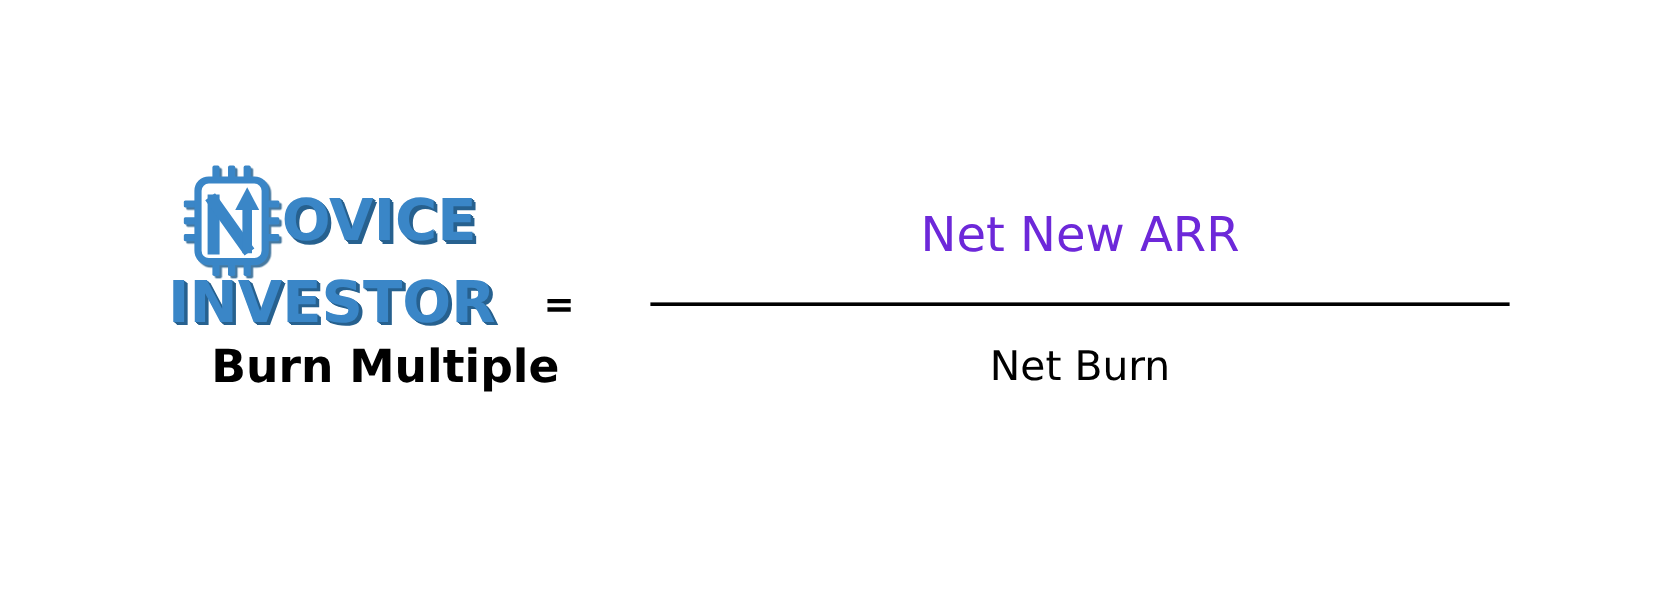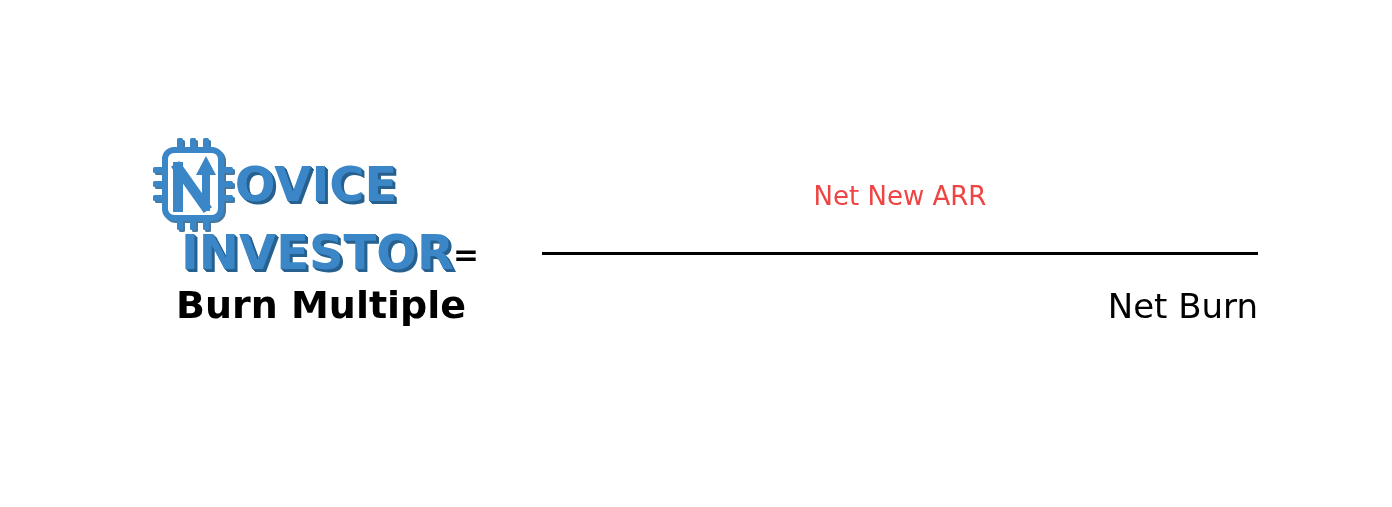--- a/index.html
+++ b/index.html
@@ -43,21 +43,20 @@
     line-height: 1;
     text-shadow: 1px 1px 0 #27618f, 2px 2px 0 #27618f, 3px 3px 0 #27618f;
     white-space: nowrap;
   }
   .line1-rest {
     margin-left: 2px;
   }
   .line2 {
     text-align: center;
     margin-top: -4px;
-    margin-left: 41px;
   }
   .tagline {
     margin-top: 10px;
     text-align: center;
     color: #000000;
     font-weight: 700;
     font-size: 38px;
     line-height: 1;
     white-space: nowrap;
     margin-left: 36px;
@@ -74,40 +73,40 @@
     font-weight: 700;
     color: #000000;
     line-height: 40px;
   }
   .numerator {
     position: absolute;
     left: 542px;
     top: 176px;
     width: 716px;
     text-align: center;
-    font-size: 26px;
+    font-size: 40px;
     font-weight: 400;
-    color: #ef4444;
+    color: #6d28d9;
     line-height: 40px;
     white-space: nowrap;
   }
   .frac-line {
     position: absolute;
     left: 542px;
     top: 252px;
     width: 716px;
     height: 3px;
     background: #000000;
   }
   .denominator {
     position: absolute;
     left: 542px;
     top: 286px;
     width: 716px;
-    text-align: right;
+    text-align: center;
     font-size: 34px;
     font-weight: 400;
     color: #000000;
     line-height: 40px;
     white-space: nowrap;
   }
 </style>
 </head>
 <body>
 

